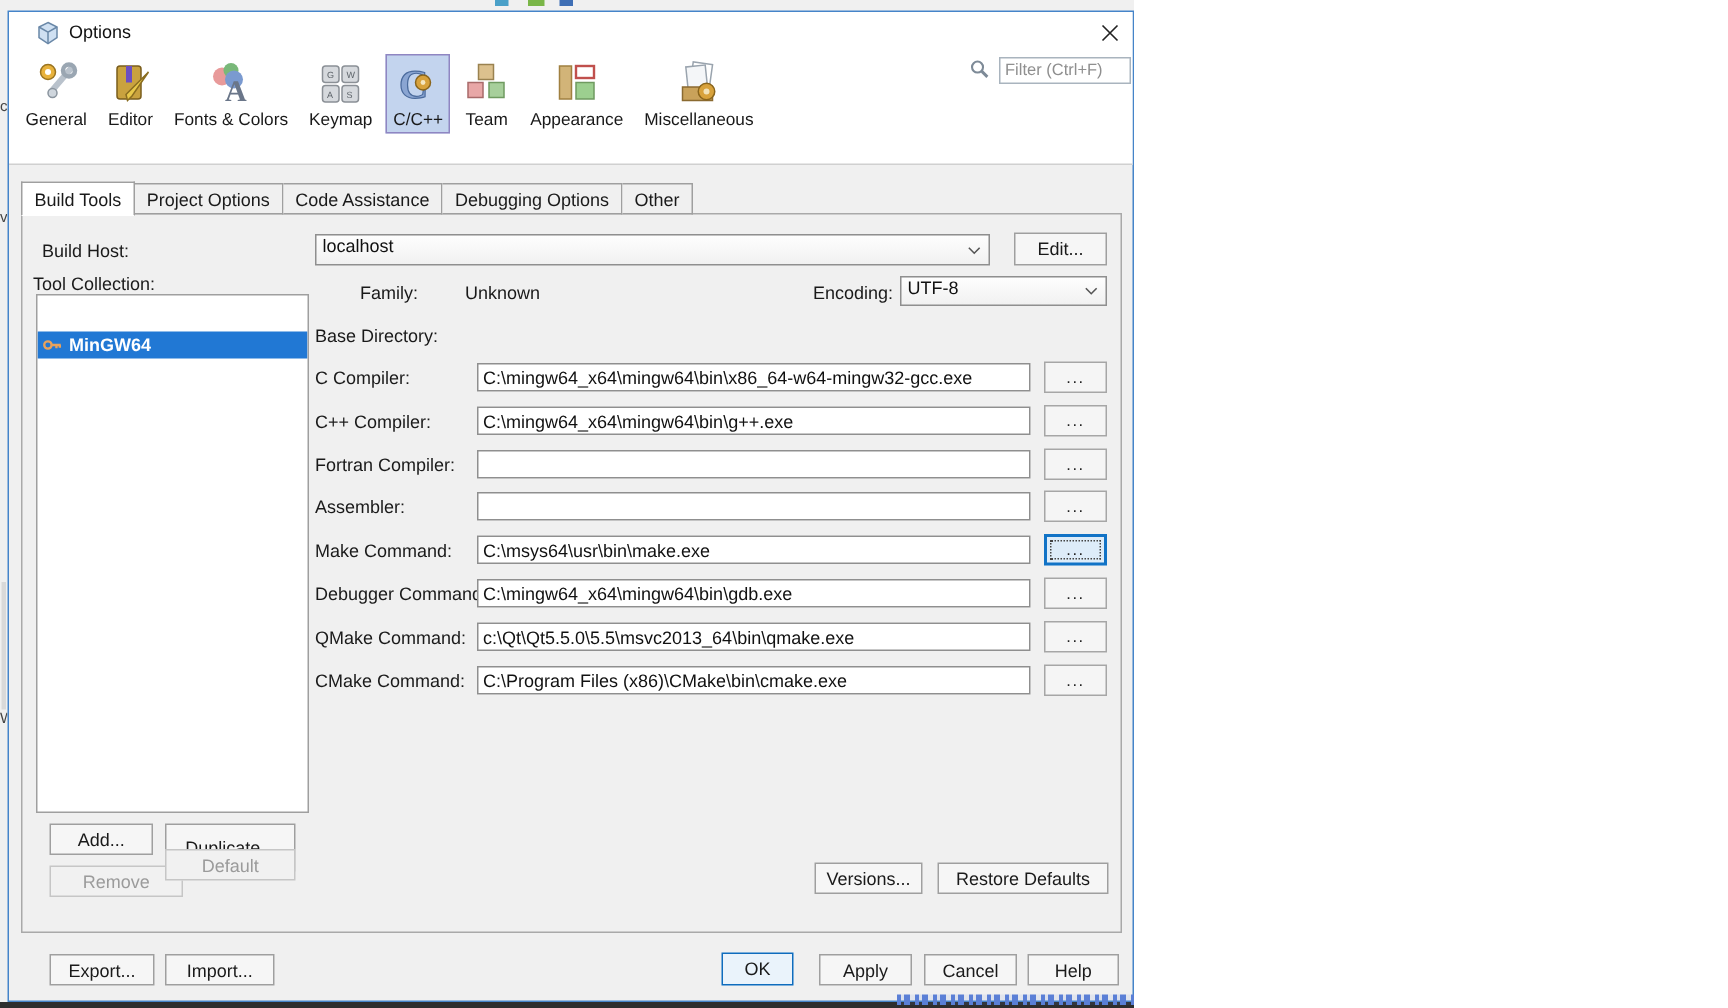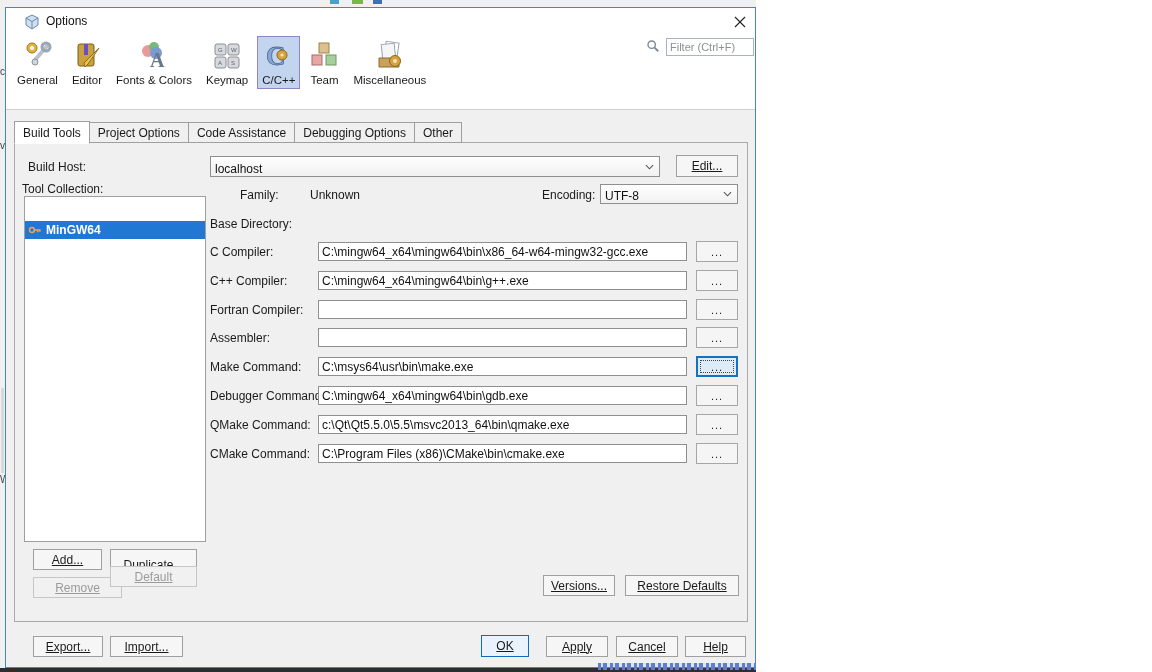--- a/index.html
+++ b/index.html
@@ -50,26 +50,26 @@
   .tab.active { background:#fff; height:23px; padding-top:4px; border-bottom:1px solid #fff;
                 margin-bottom:-1px; border-left:1px solid #9f9f9f; }
 
   .panel { position:absolute; left:8px; top:134px; width:734px; height:480px;
            border:1px solid #a9a9a9; background:#f0f0f0; }
 
   .lbl { position:absolute; font-size:12px; color:#1a1a1a; white-space:nowrap; }
 
   
   .combo { position:absolute; border:1px solid #8f8f8f; background:linear-gradient(#fefefe,#f1f1f1);
-           display:flex; align-items:flex-end; font-size:12px; color:#111; padding:0 18px 0 4px; }
+           display:flex; align-items:flex-start; font-size:12px; color:#111; padding:0 18px 0 4px; }
   .combo .chev { position:absolute; right:5px; top:50%; margin-top:-3px; width:9px; height:6px; }
 
   
   .btn { position:absolute; background:#f6f6f6; border:1px solid #9f9f9f; font-size:12px; color:#1a1a1a;
-         display:flex; align-items:center; justify-content:center; white-space:nowrap; cursor:default;text-decoration:underline; }
+         display:flex; align-items:center; justify-content:center; white-space:nowrap; cursor:default; }
   .btn.disabled { background:#f1f1f1; border-color:#c6c6c6; color:#9b9b9b; }
   .btn.primary { border-color:#0f6cbd; background:#eaf3fb; }
 
   
   .listbox { position:absolute; left:18px; top:188px; width:182px; height:346px; background:#fff;
              border:1px solid #9f9f9f; overflow:hidden; }
   .list-item { height:18px; display:flex; align-items:center; gap:4px; padding:0 3px; font-size:12px;margin-top:24px; }
   .list-item.selected { background:#2178d4; color:#fff; font-weight:bold; }
   .list-item svg { width:14px; height:14px; flex:0 0 auto; }
 
@@ -177,20 +177,28 @@
         <div class="cat">
           <svg viewBox="0 0 30 30">
             <rect x="10" y="3" width="10" height="10" fill="#dcc18e" stroke="#9a8250"></rect>
             <rect x="3" y="15" width="10" height="10" fill="#e8a7a7" stroke="#a86a6a"></rect>
             <rect x="17" y="15" width="10" height="10" fill="#a7cf9b" stroke="#6f9a60"></rect>
           </svg>
           <span class="cat-label">Team</span>
         </div>
         <div class="cat">
           <svg viewBox="0 0 30 30">
+            <rect x="4" y="4" width="8" height="22" fill="#d2b478" stroke="#a08040"></rect>
+            <rect x="15" y="4" width="12" height="8" fill="#fff" stroke="#c0504d" stroke-width="1.6"></rect>
+            <rect x="15" y="15" width="12" height="11" fill="#9ccf8f" stroke="#6f9a60"></rect>
+          </svg>
+          <span class="cat-label">Appearance</span>
+        </div>
+        <div class="cat">
+          <svg viewBox="0 0 30 30">
             <rect x="10" y="2" width="13" height="16" fill="#fff" stroke="#9aa4ae" transform="rotate(8 16 10)"></rect>
             <rect x="7" y="4" width="13" height="16" fill="#f4f6f8" stroke="#9aa4ae" transform="rotate(-6 13 12)"></rect>
             <path d="M4 18 h20 v9 h-20 z" fill="#c9a25a" stroke="#8a6a30"></path>
             <circle cx="20" cy="21" r="5.5" fill="#d8a23c" stroke="#8a651c"></circle>
             <circle cx="20" cy="21" r="2" fill="#f2e2b8"></circle>
           </svg>
           <span class="cat-label">Miscellaneous</span>
         </div>
       </div>
 

